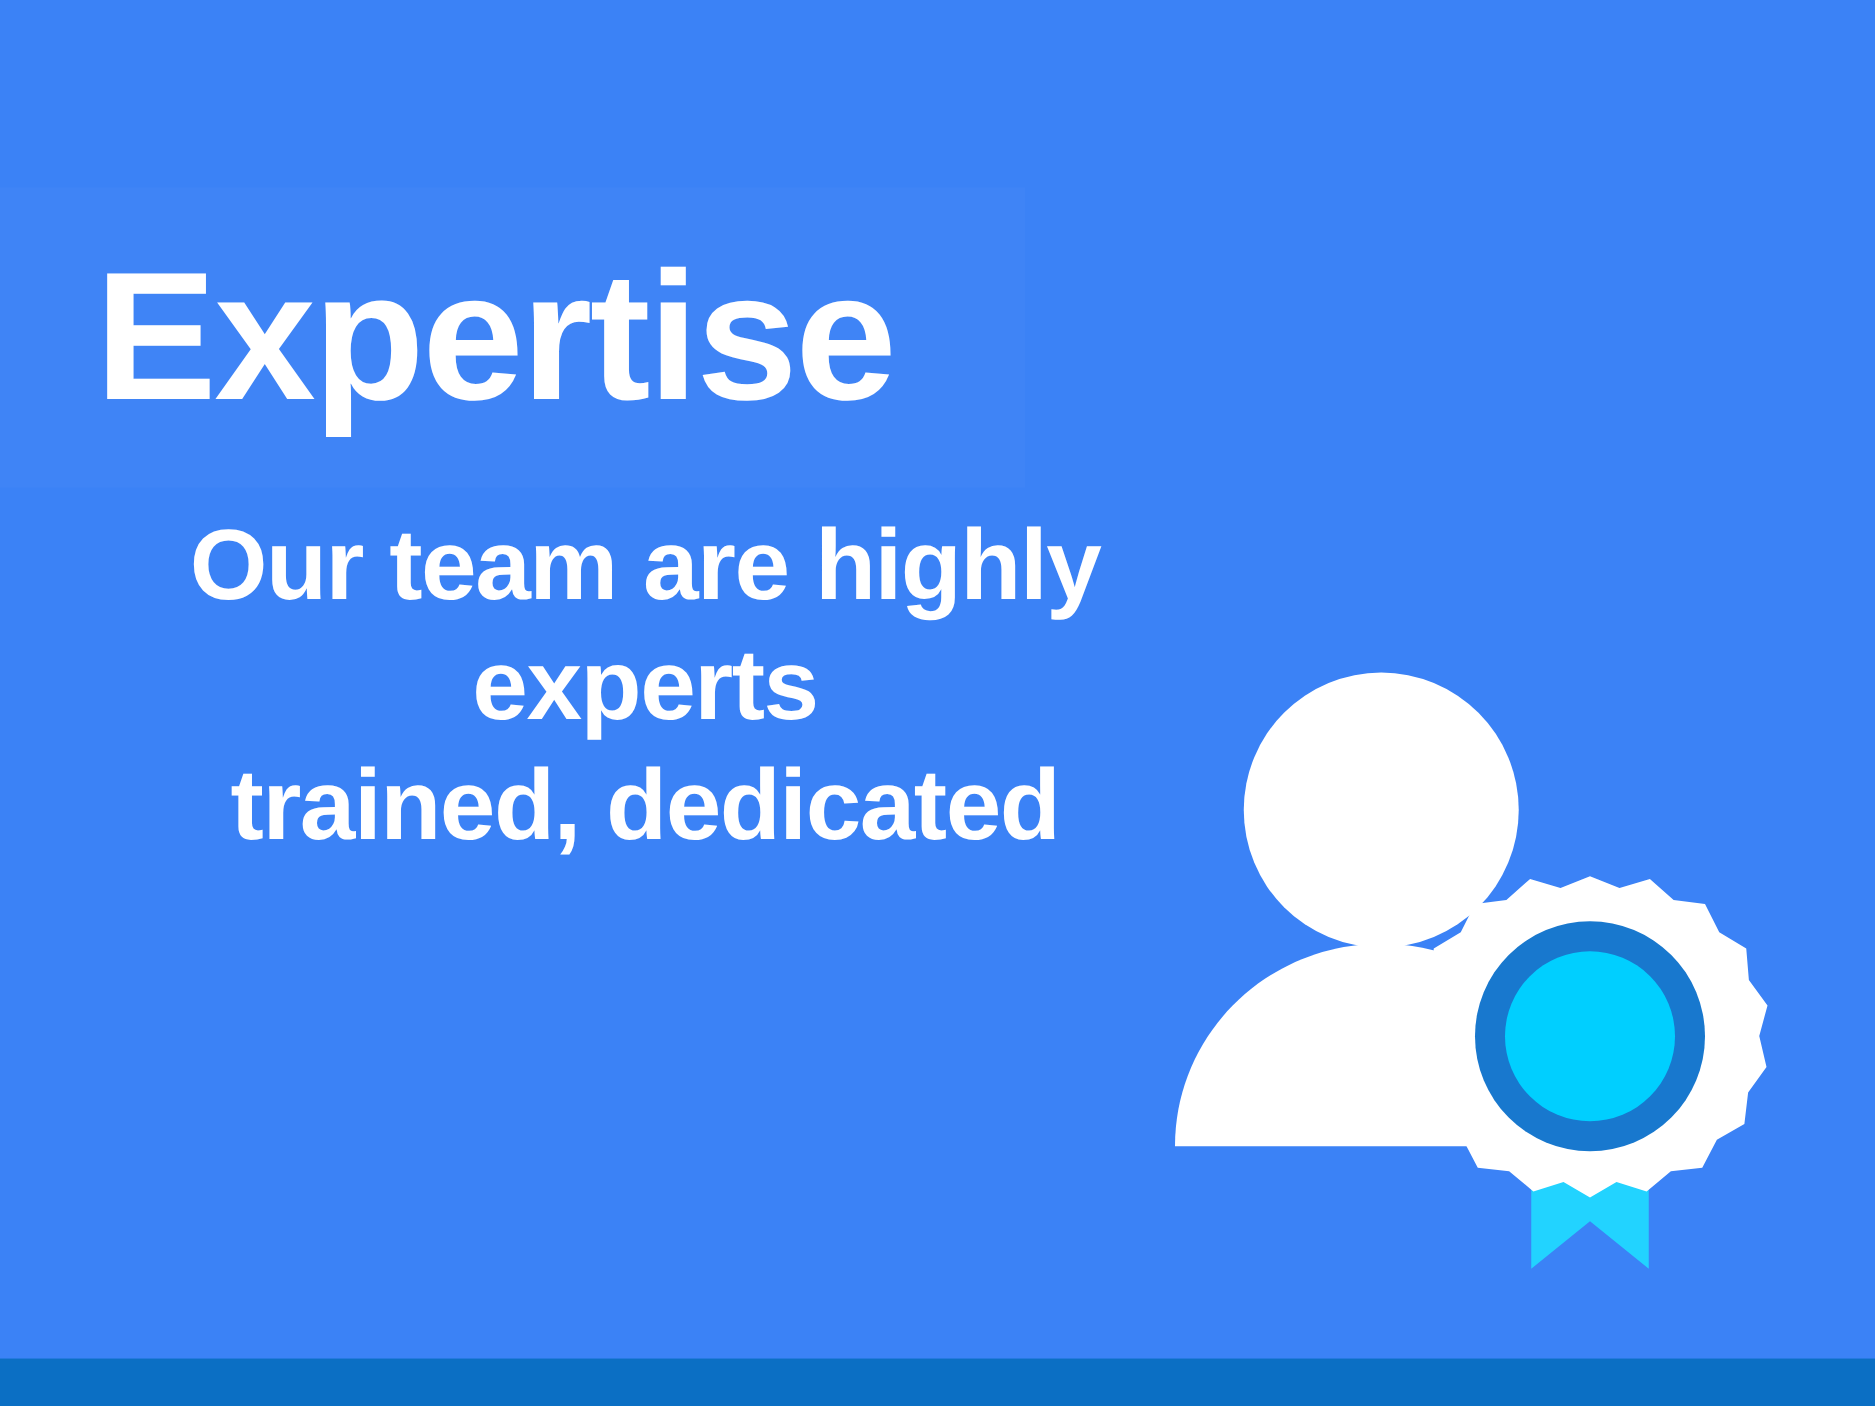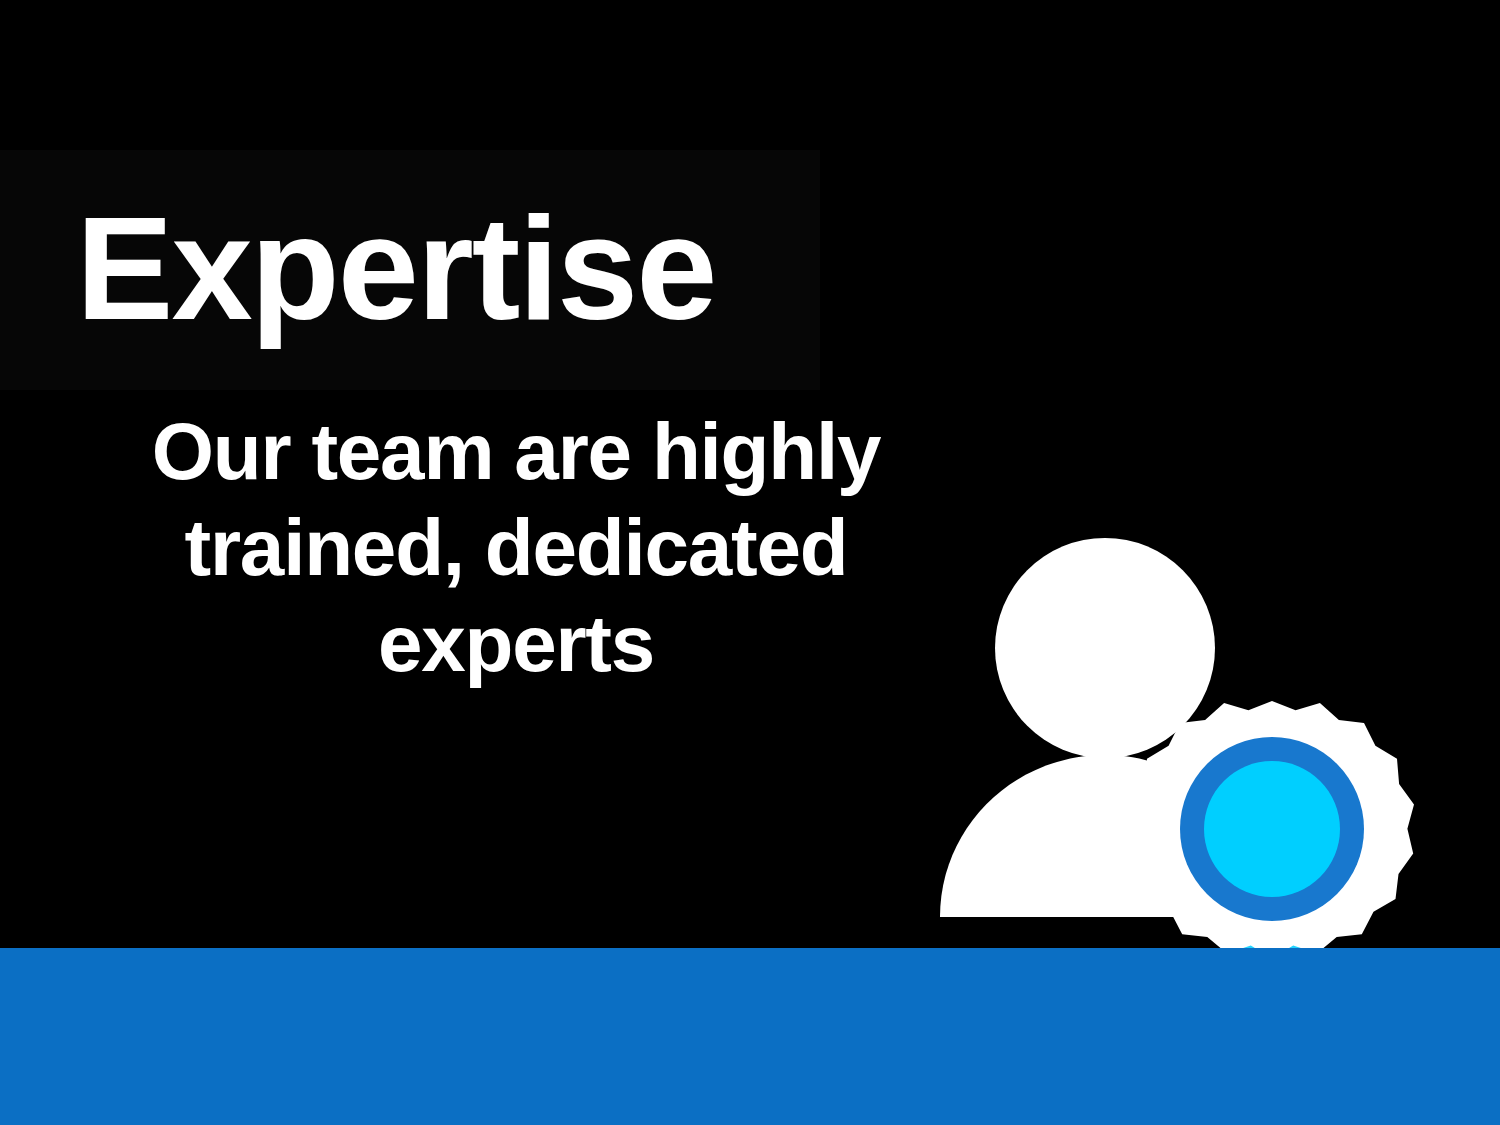--- a/index.html
+++ b/index.html
@@ -7,23 +7,23 @@
     padding: 0;
     background: #0b6fc4;
   }
   body {
     font-family: "Liberation Sans", sans-serif;
   }
 
   #slide {
     position: relative;
     width: 1500px;
-    height: 948px;
+    height: 1087px;
     overflow: hidden;
-    background: #000000;
+    background: #3b82f6;
   }
 
   
   .bg-wash {
     position: absolute;
     left: 0px;
     top: 150px;
     width: 820px;
     height: 240px;
     background: rgba(255,255,255,0.022);
@@ -83,22 +83,22 @@
 
 <div id="slide">
 
   <div class="bg-wash"></div>
 
   <div class="text-block">
     <h1 class="headline">Expertise</h1>
 
     <p class="subhead">
       <span class="line">Our team are highly</span>
+      <span class="line">experts</span>
       <span class="line">trained, dedicated</span>
-      <span class="line">experts</span>
     </p>
   </div>
 
   <div class="icon-wrap">
     <svg viewBox="0 0 500 530" xmlns="http://www.w3.org/2000/svg" aria-hidden="true">
 
       <g>
         <path d="M 305 385
                  L 305 500
                  L 352 462

